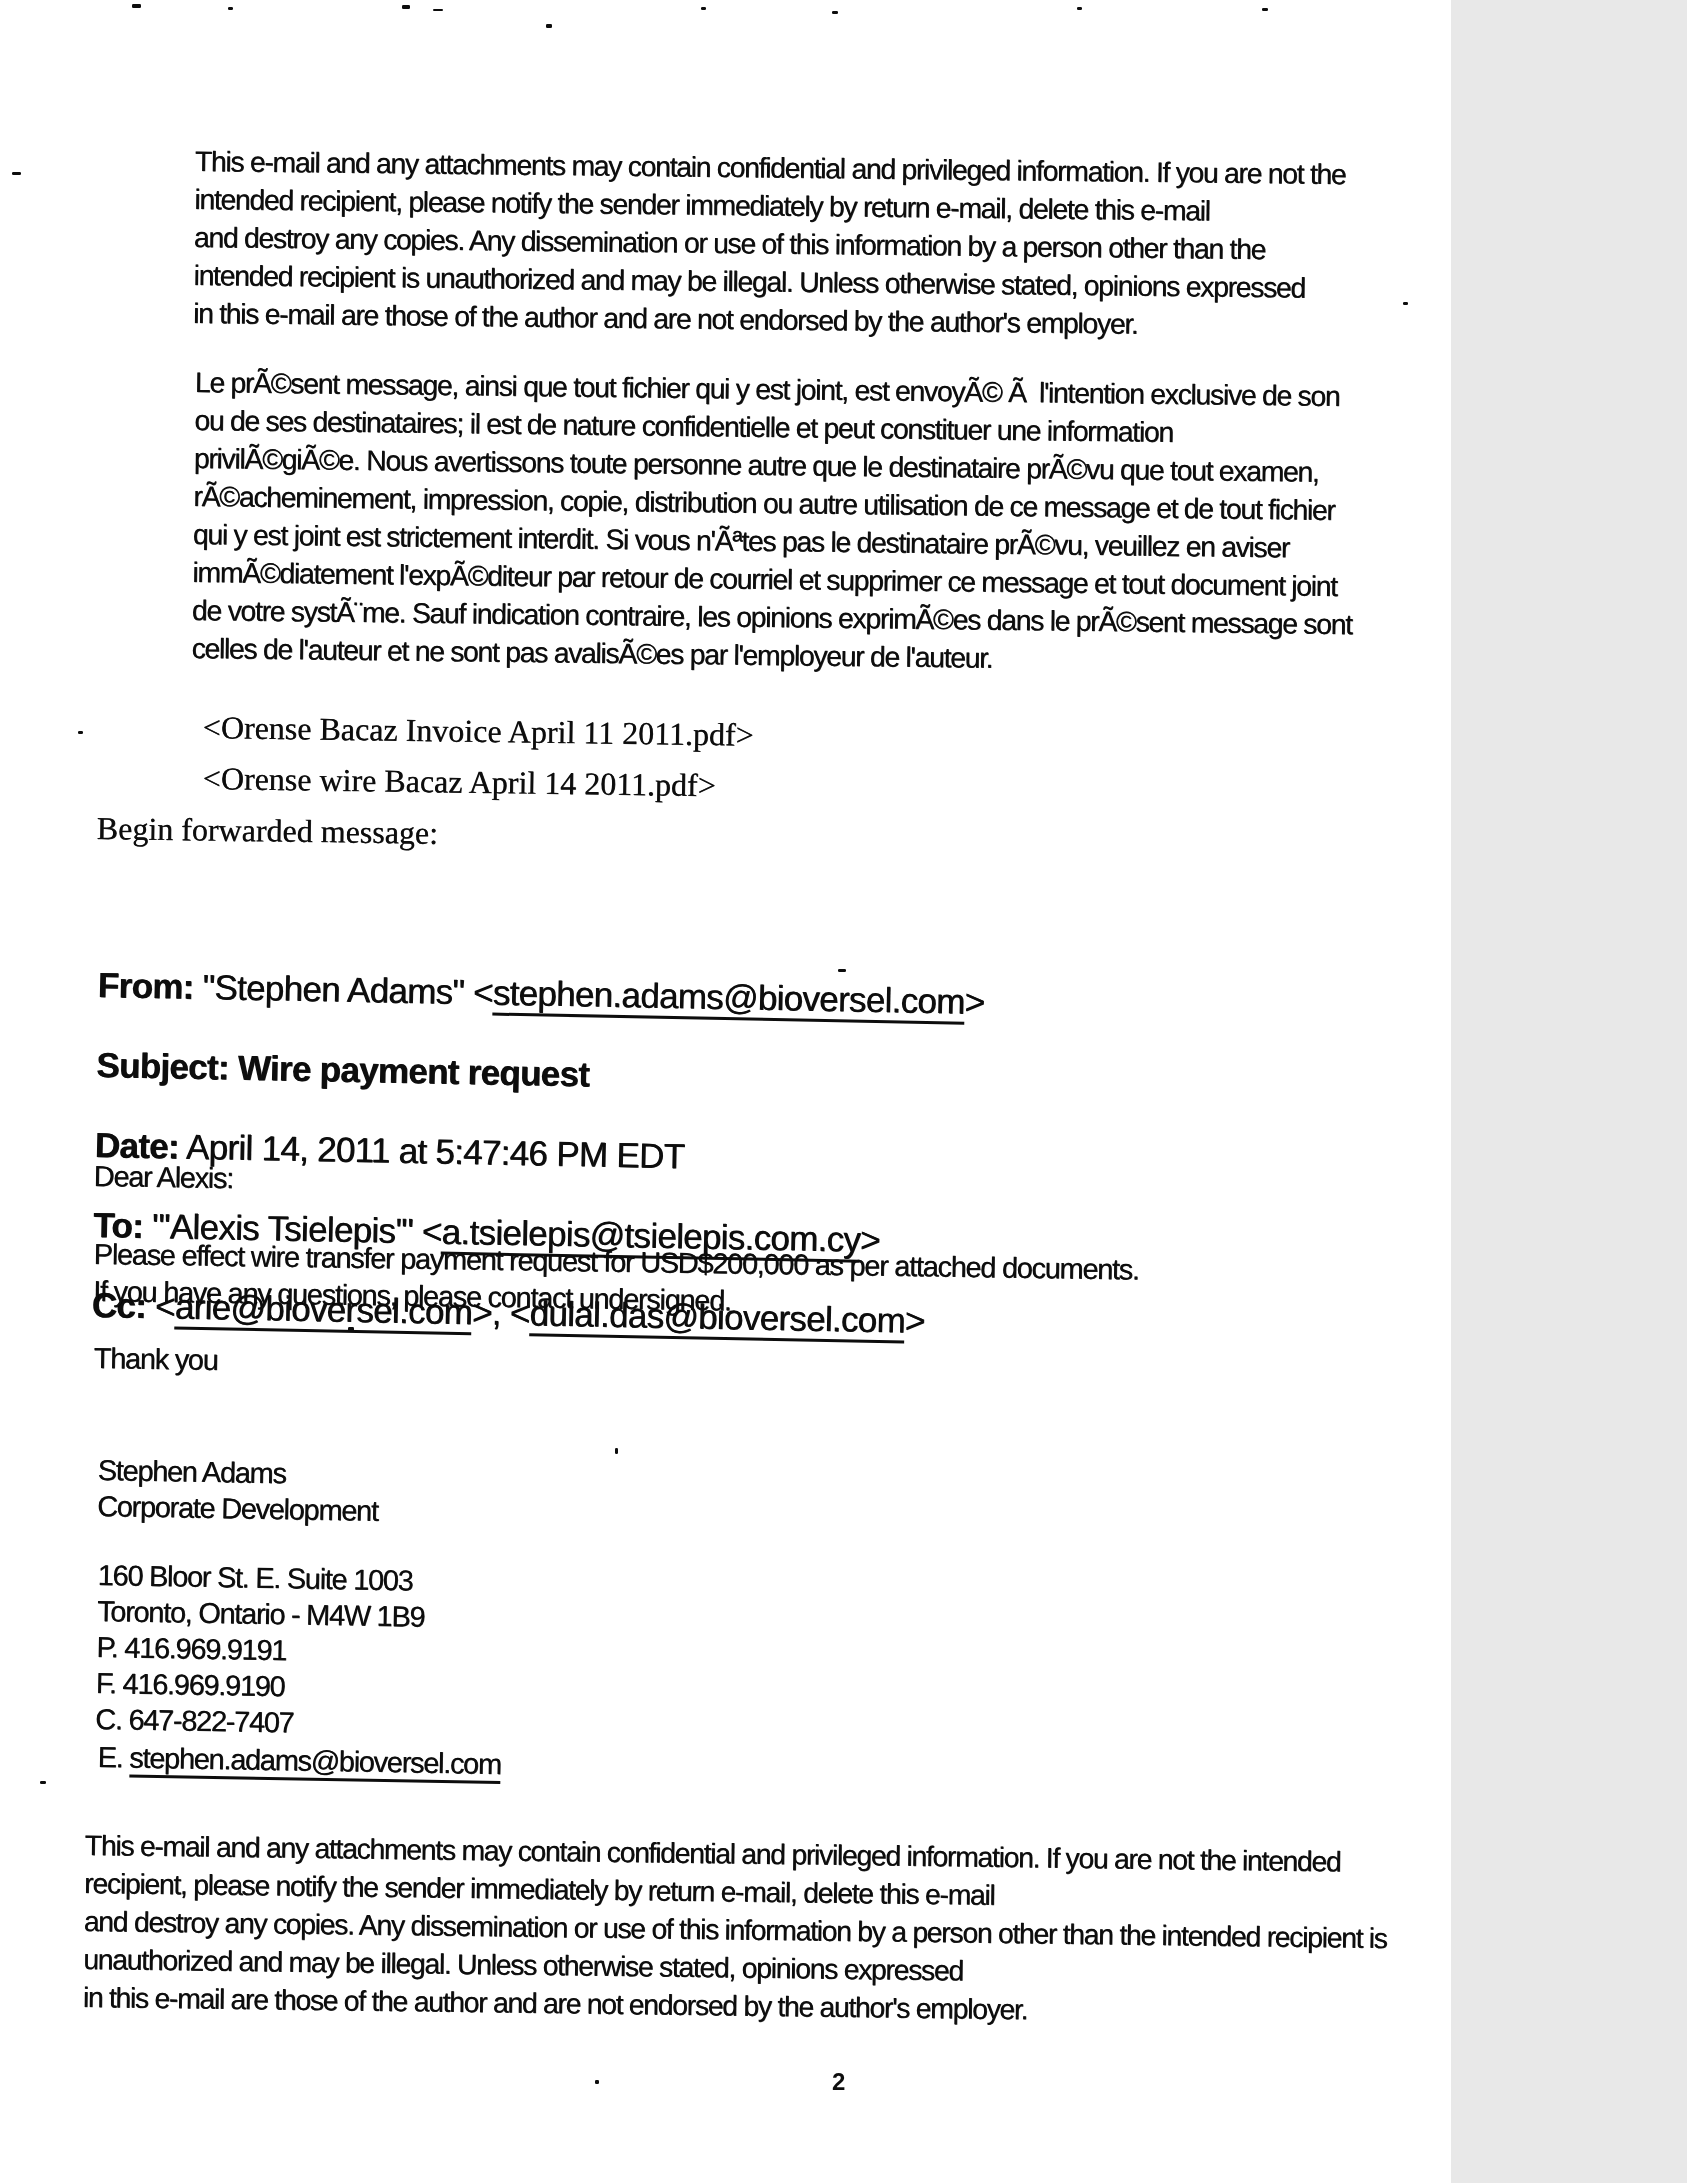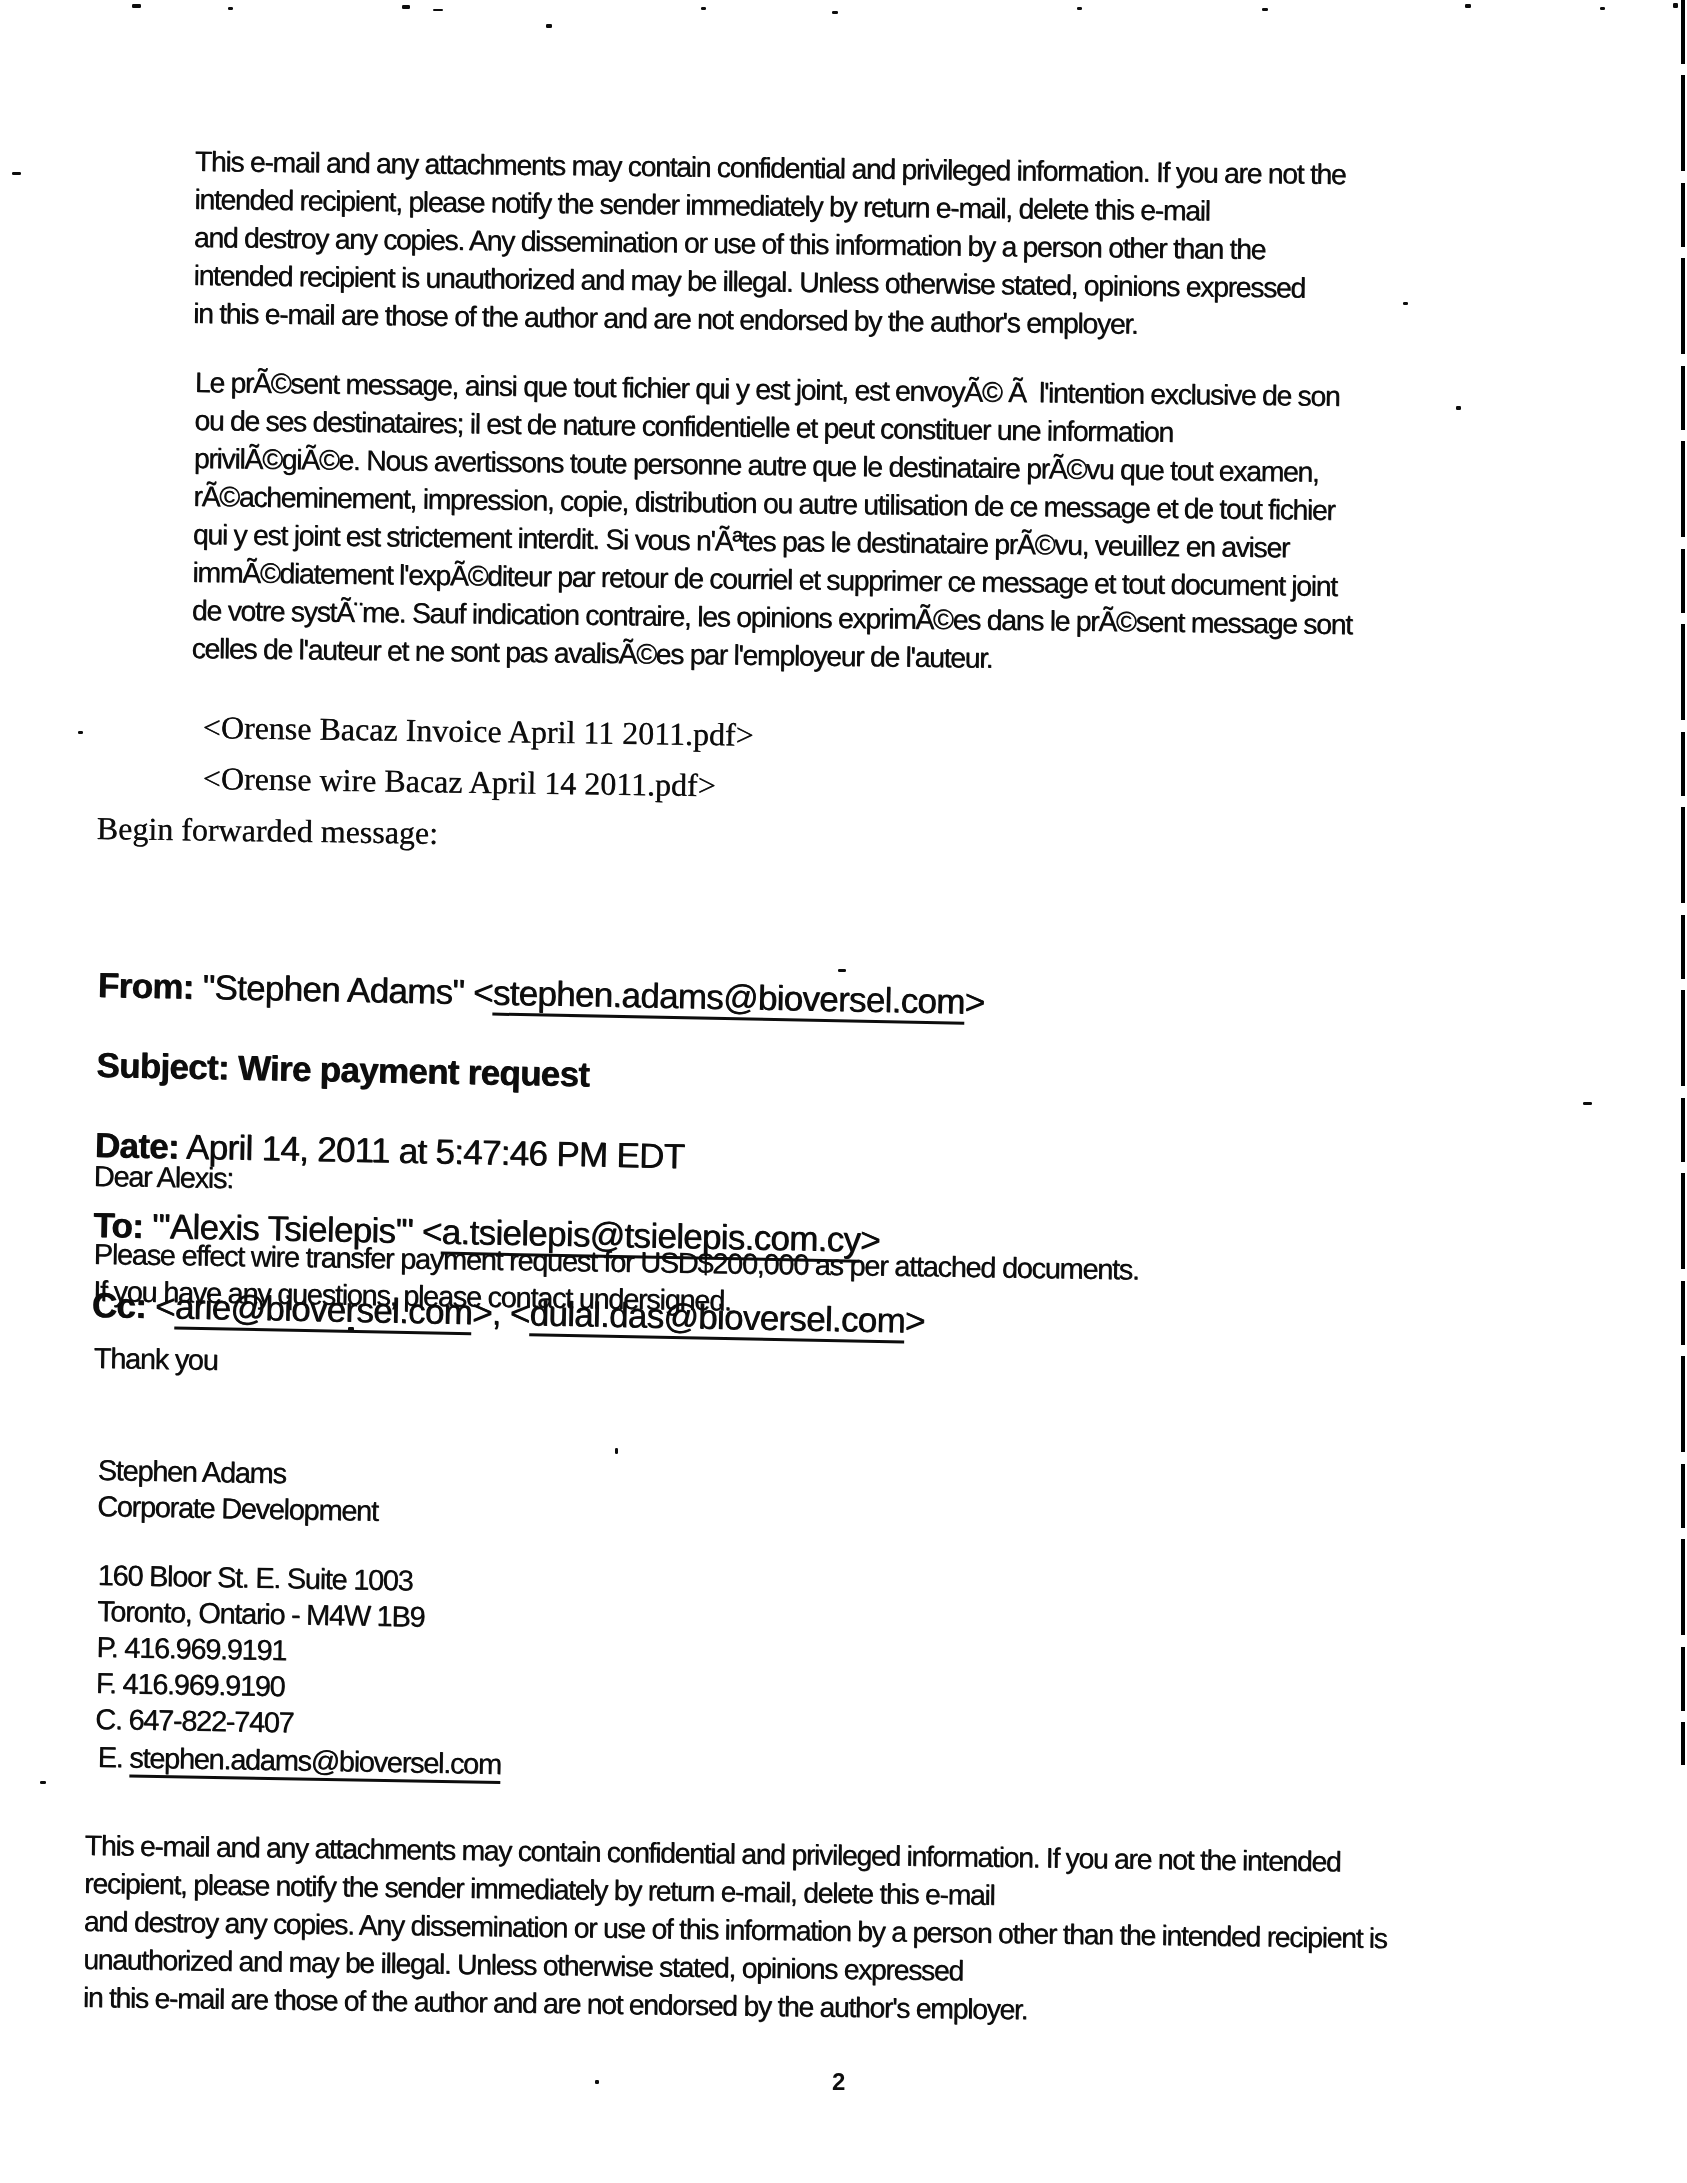--- a/index.html
+++ b/index.html
@@ -1,17 +1,17 @@
 <!DOCTYPE html>
 <html style="font-size:10.6px"><head>
 <meta charset="utf-8">
 <style>
   html,body{margin:0;padding:0;background:#e8e8e8;}
   .page{
-    position:relative;width:1687px;height:2183px;background:#ffffff;
+    position:relative;width:1451px;height:2183px;background:#ffffff;
     overflow:hidden;color:#0d0d0d;
     font-family:"Liberation Sans",sans-serif;
   }
   .blk{position:absolute;white-space:pre-line;transform-origin:0 0;}
   .sans{font-size:28.4px;line-height:38px;letter-spacing:-1.3px;
         text-shadow:0.5px 0.3px 0 rgba(0,0,0,.8);}
   .body44{font-size:29px;line-height:37px;letter-spacing:-1.3px;
         text-shadow:0.5px 0.3px 0 rgba(0,0,0,.8);}
   .serif{font-family:"Liberation Serif",serif;font-size:32px;letter-spacing:0;
         text-shadow:0.4px 0.2px 0 rgba(0,0,0,.8);}

